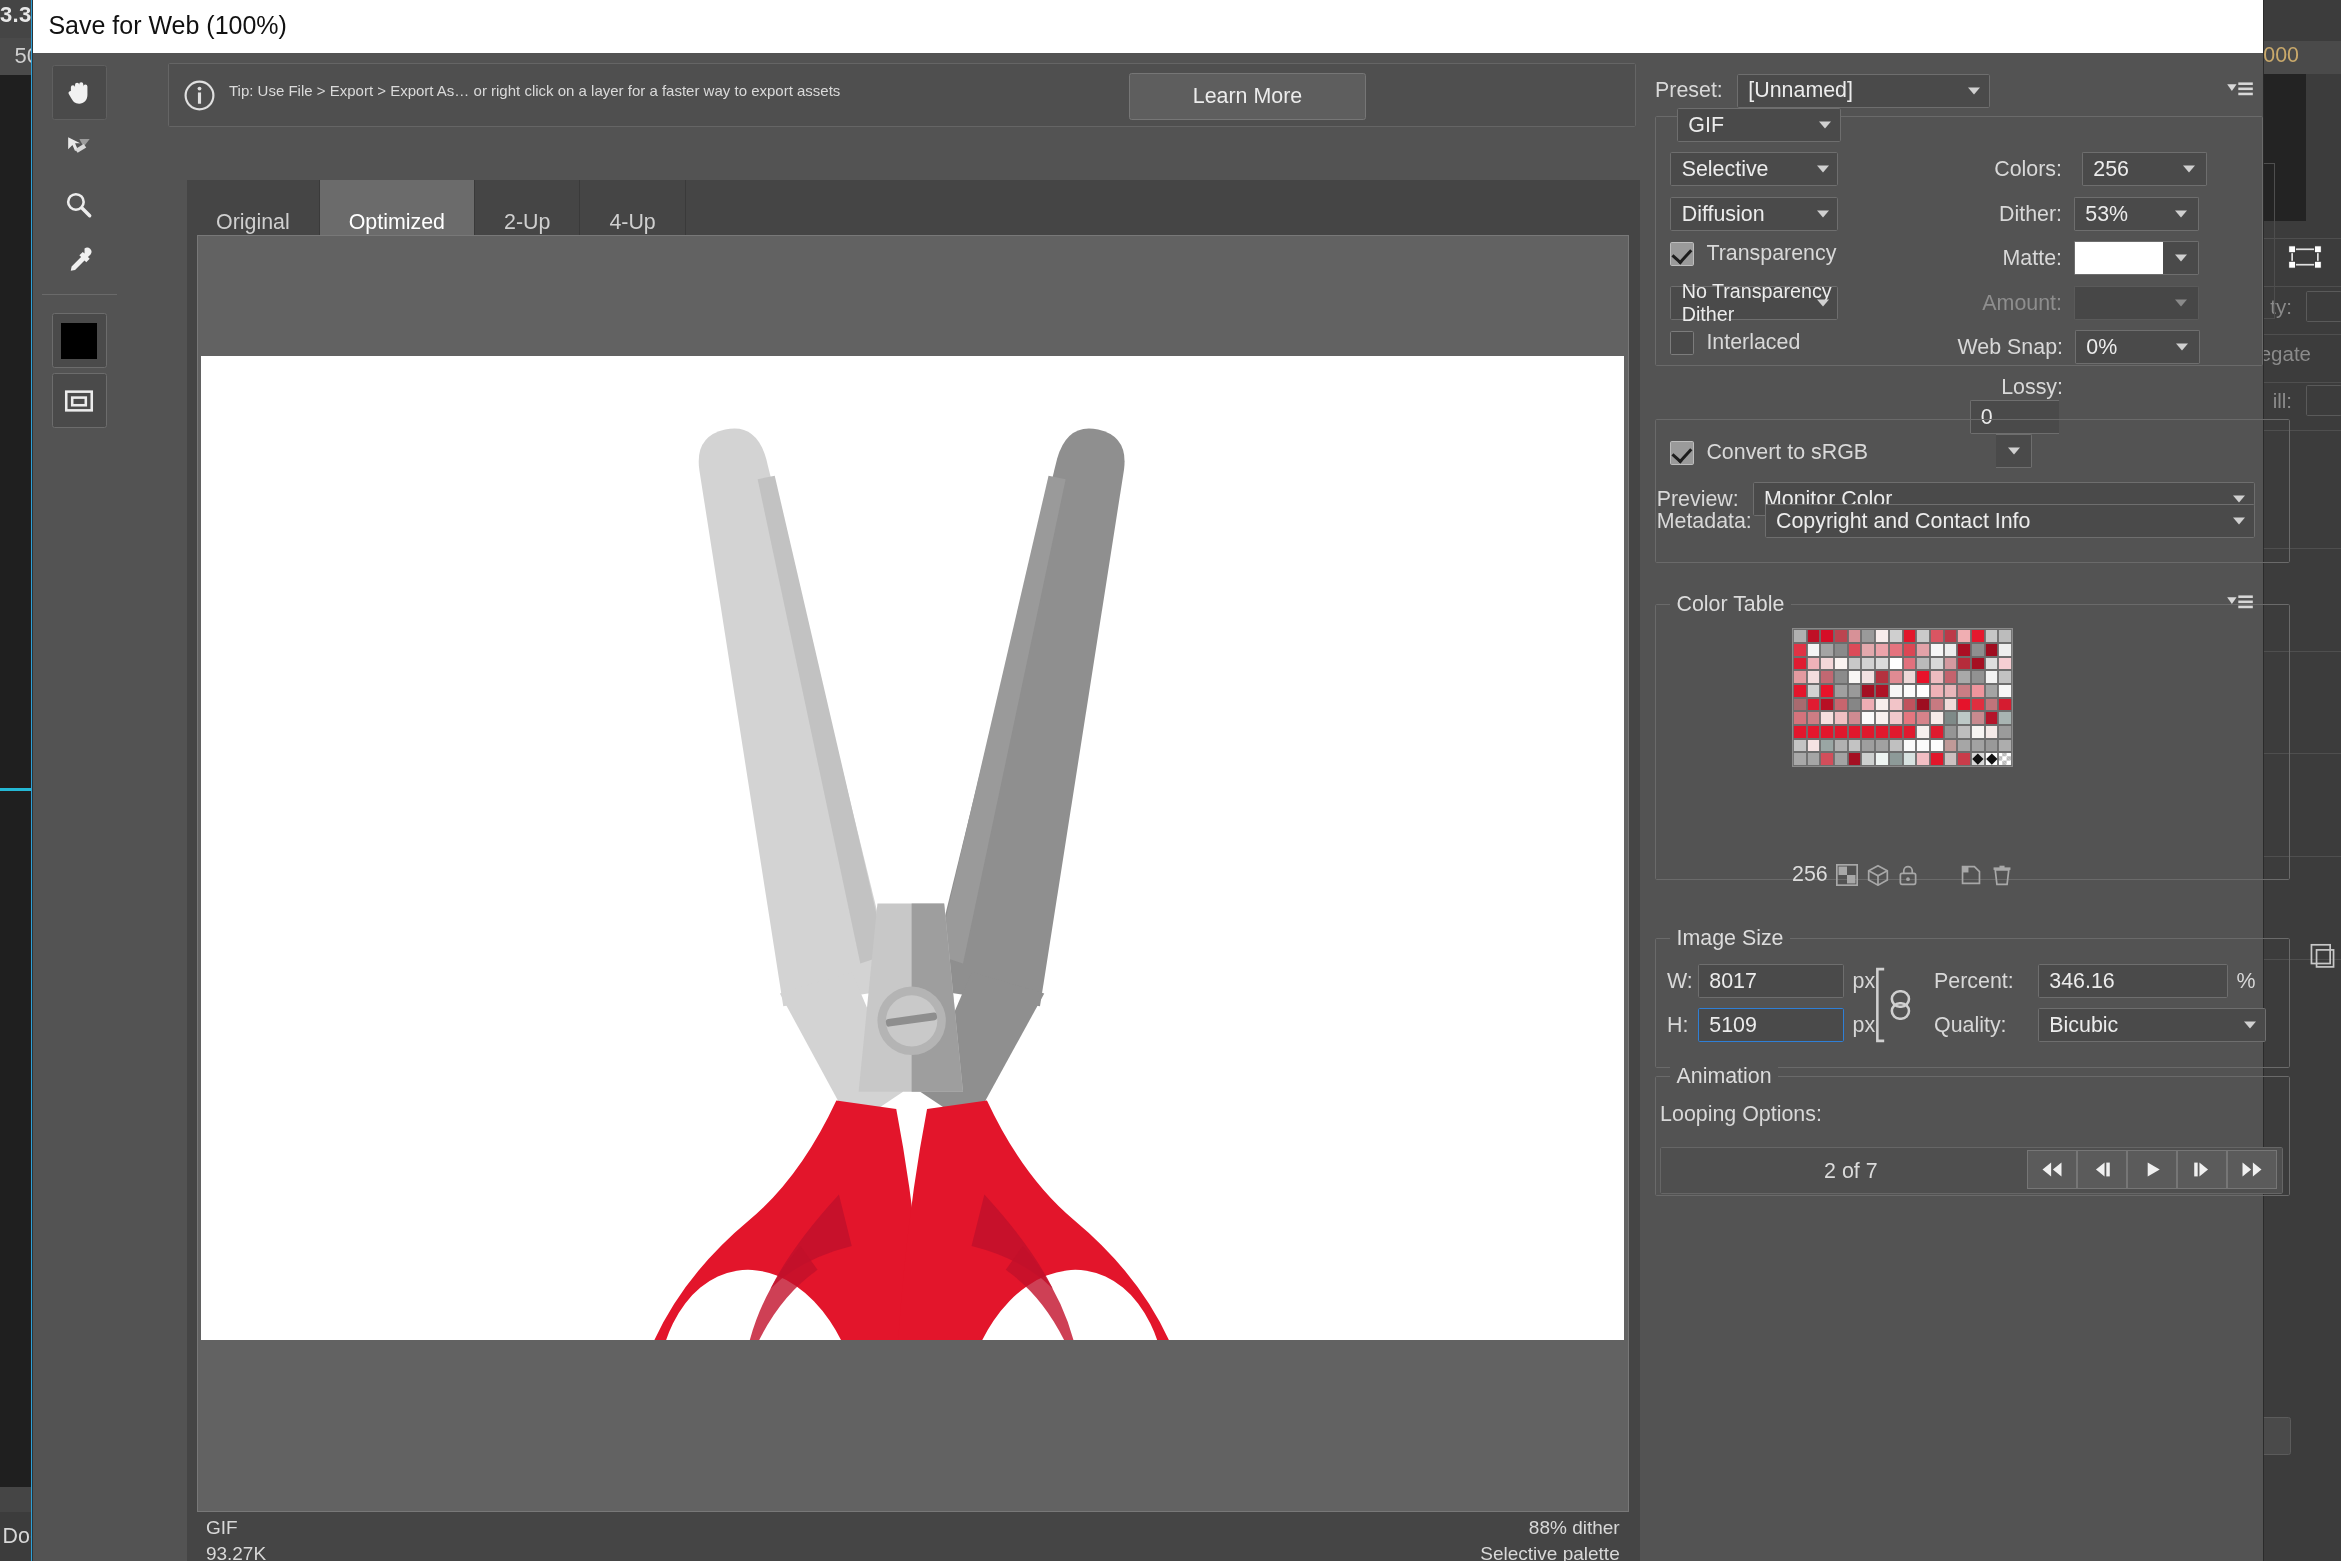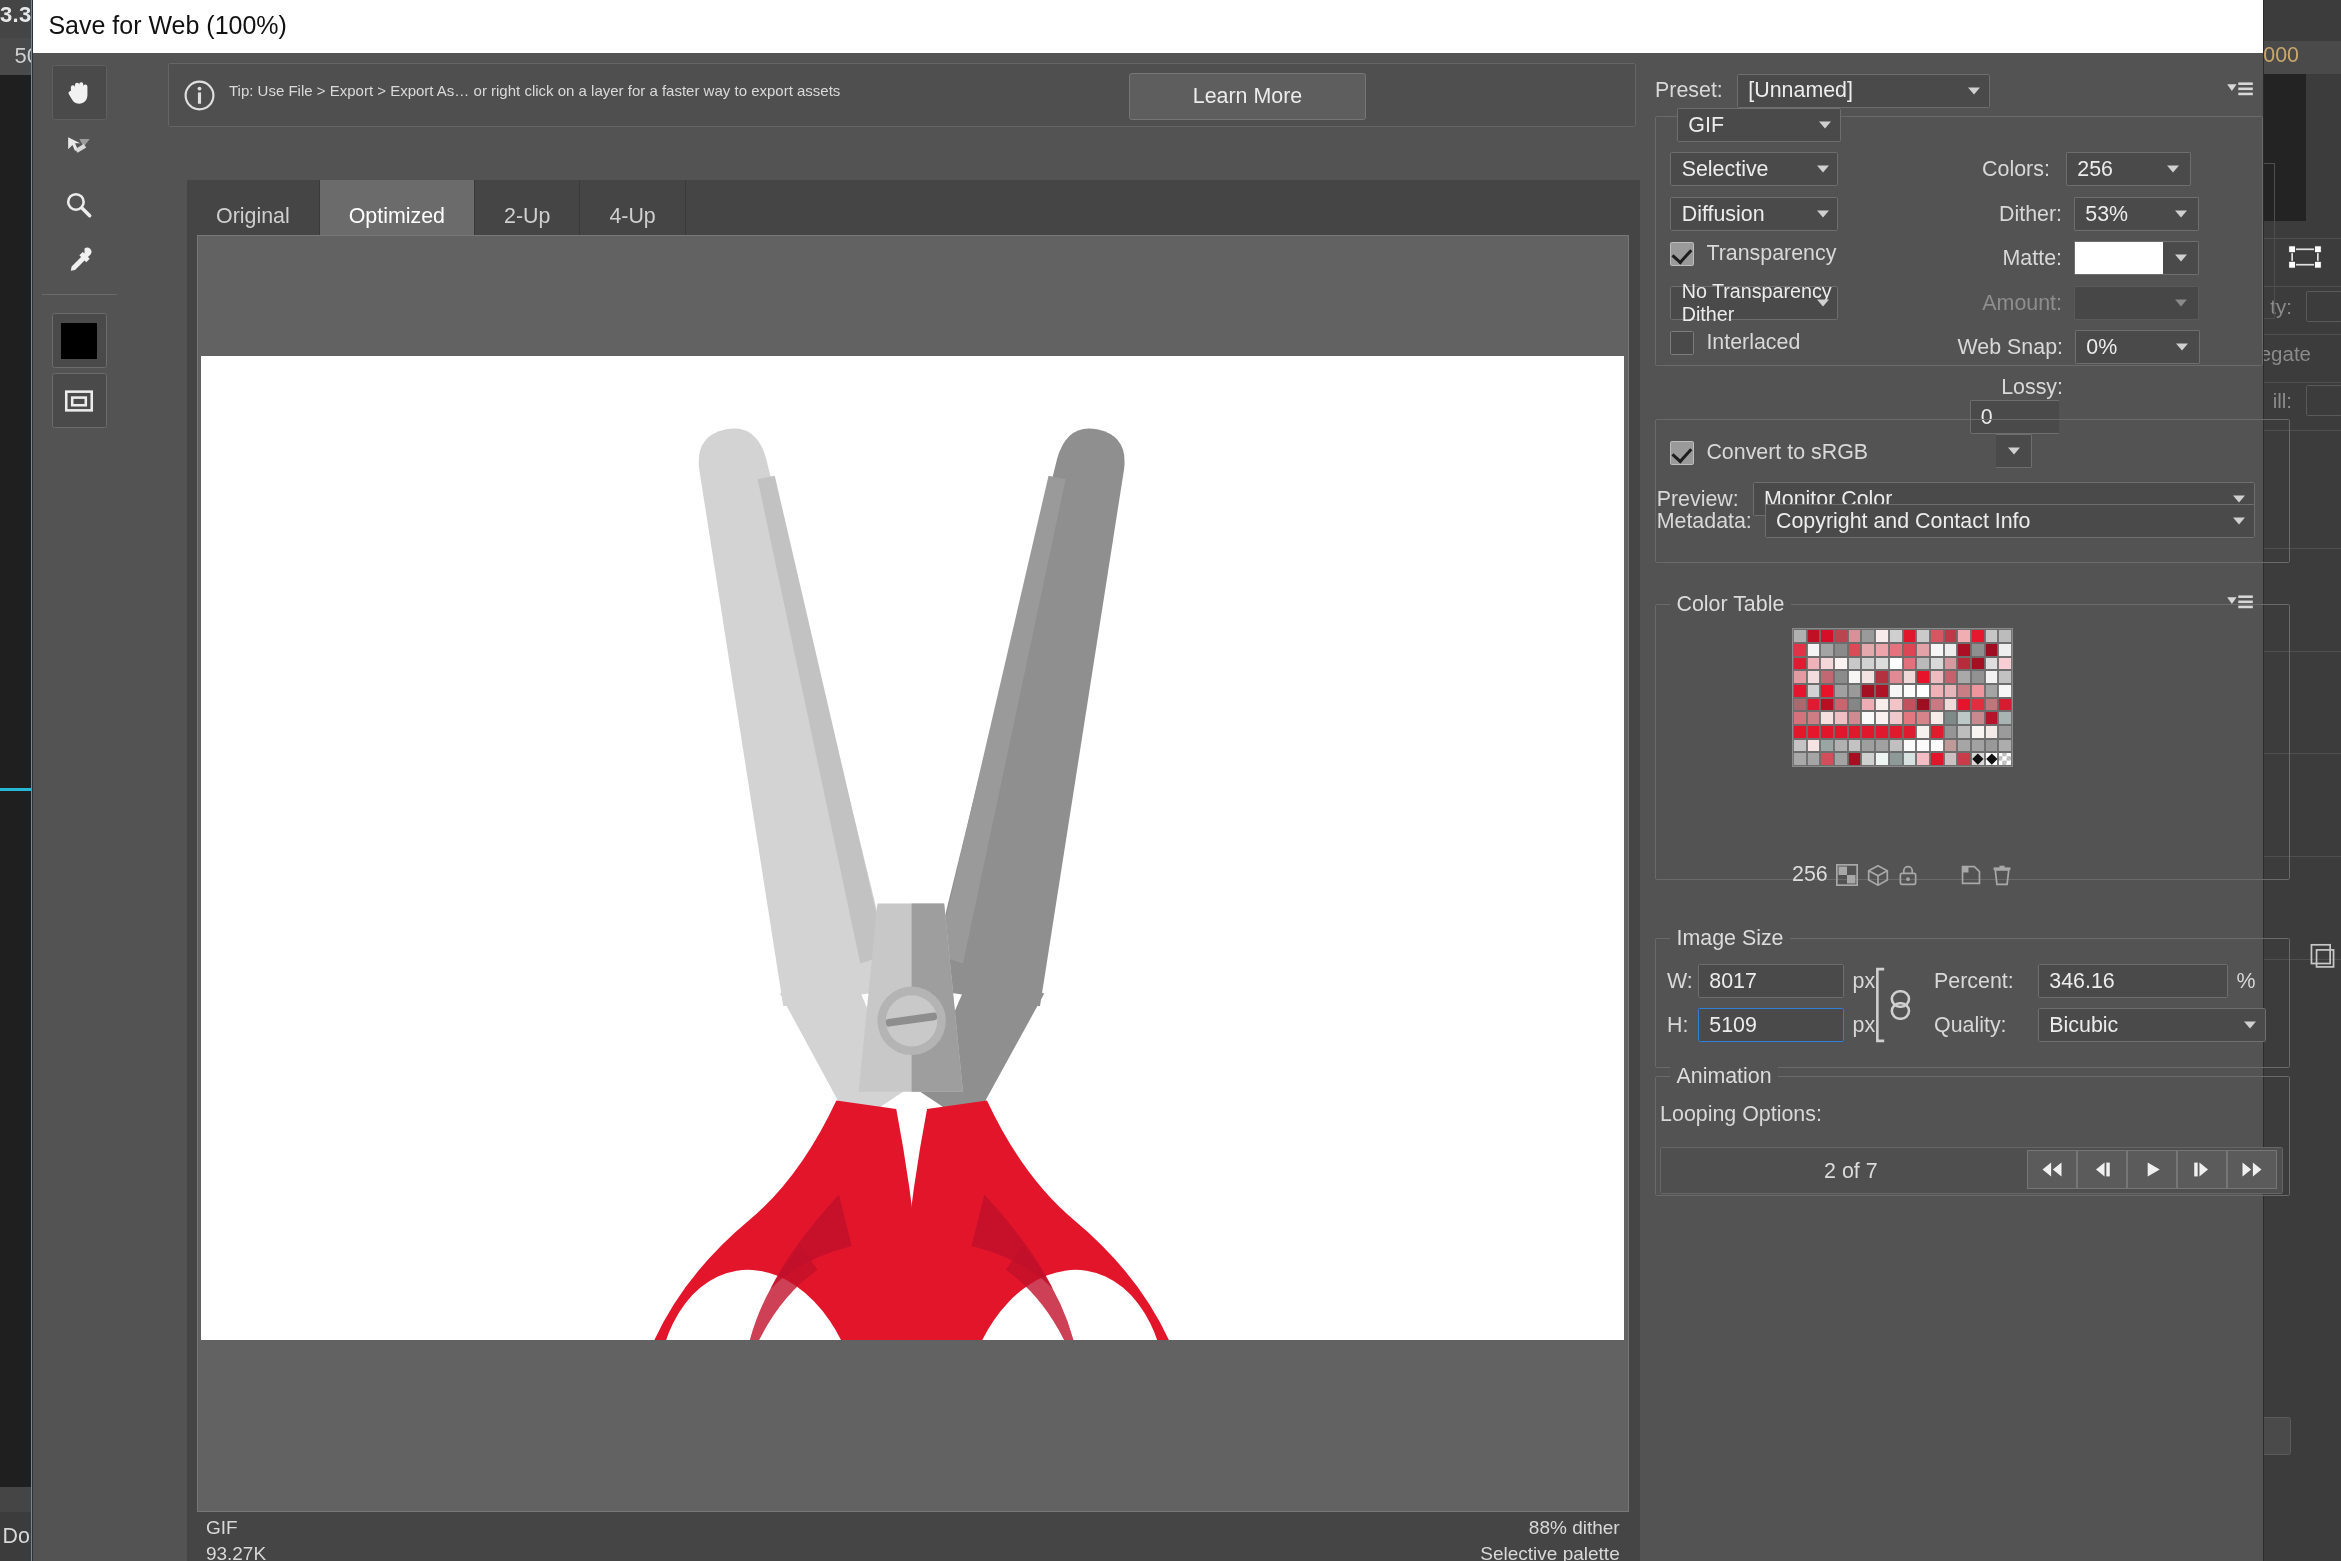--- a/index.html
+++ b/index.html
@@ -97,21 +97,21 @@
     font-size:21.4px; color:#ececec;
   }
 
   
   .preview-frame {
     position:absolute; left:154px; top:127px; width:1453px; height:1404px;
     background:#454545;
   }
   .tabs { position:absolute; left:0; top:0; height:53px; display:flex; }
   .tab {
-    height:53px; padding:10px 29px; display:flex; align-items:center;
+    height:53px; padding:16px 29px; display:flex; align-items:center;
     font-size:21.4px; color:#cfcfcf; background:#454545;
     border-right:0.9px solid #3a3a3a;
   }
   .tab.active { background:#6b6b6b; color:#ffffff; }
   .preview-inner {
     position:absolute; left:10.3px; top:55px; width:1430px; height:1275px;
     background:#626262; border:0.9px solid #787878;
   }
   .image-canvas {
     position:absolute; left:2.6px; top:120px; width:1423px; height:984px;
@@ -422,21 +422,21 @@
           </div>
         </div>
 
         <div class="row" style="left:15.4px; top:89px;">
           <div class="select" style="width:168px;">
             <span>Selective</span>
             <span class="caret"></span>
           </div>
         </div>
         <div class="row" style="left:315px; top:89px;">
-          <span class="lbl" style="width:92px; text-align:center; margin-right:4px;">Colors:</span>
+          <span class="lbl" style="width:92px; text-align:right; margin-right:20px;">Colors:</span>
           <div class="field" style="width:89px; border-right:none; border-radius:1.7px 0 0 1.7px;">256</div>
           <div class="stepper">
               <span class="caret2"></span>
             </div>
         </div>
 
         <div class="row" style="left:15.4px; top:134px;">
           <div class="select" style="width:168px;">
             <span>Diffusion</span>
             <span class="caret"></span>

